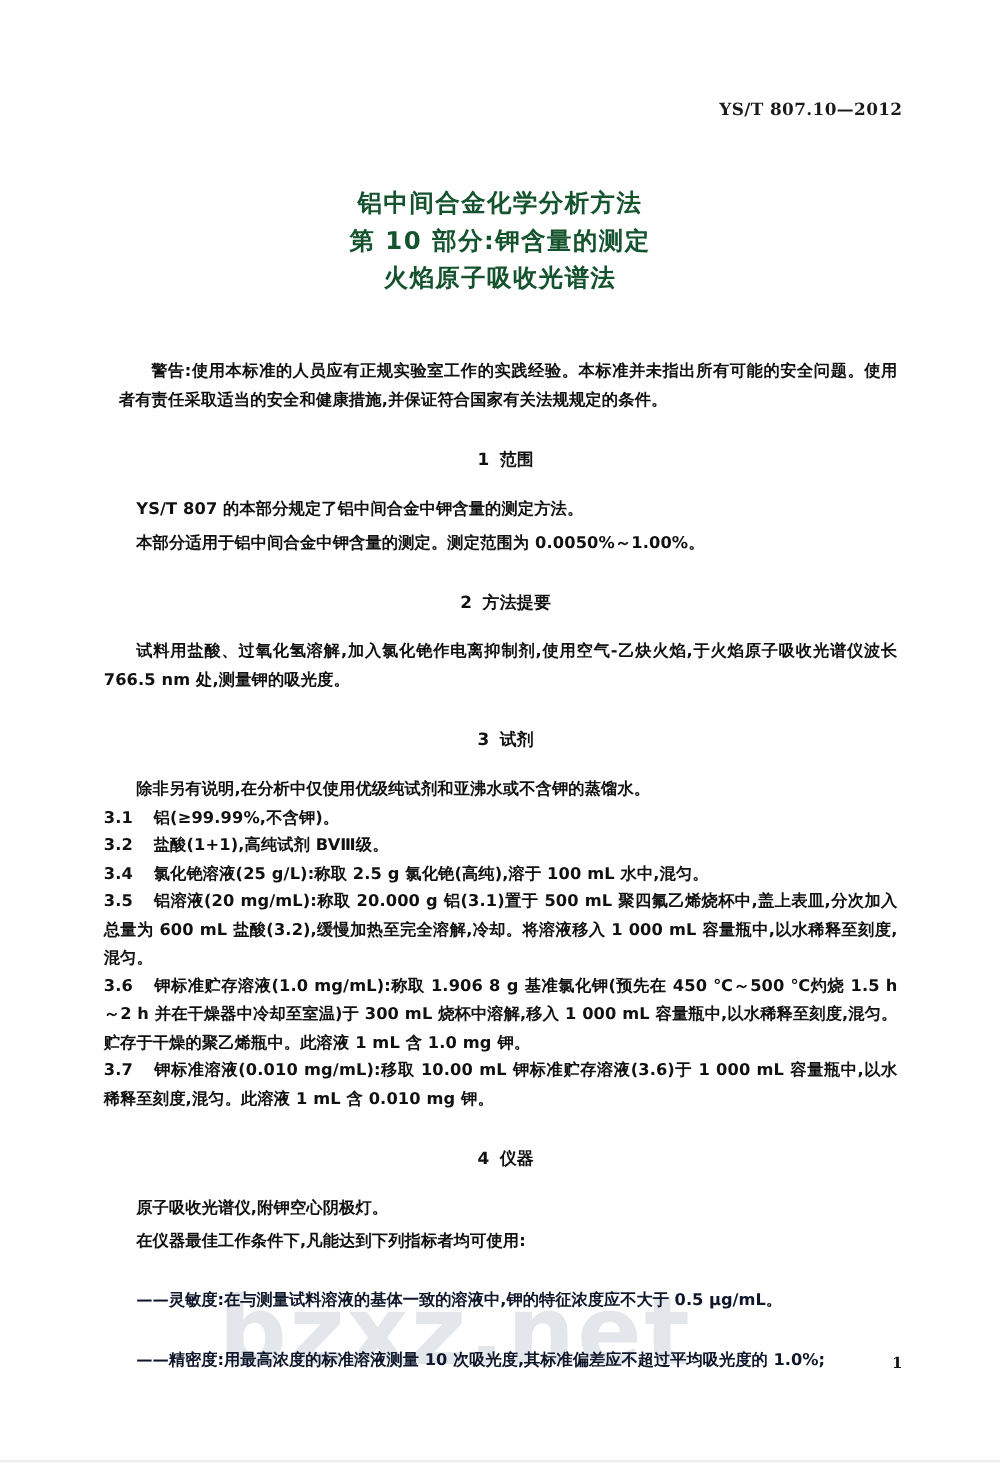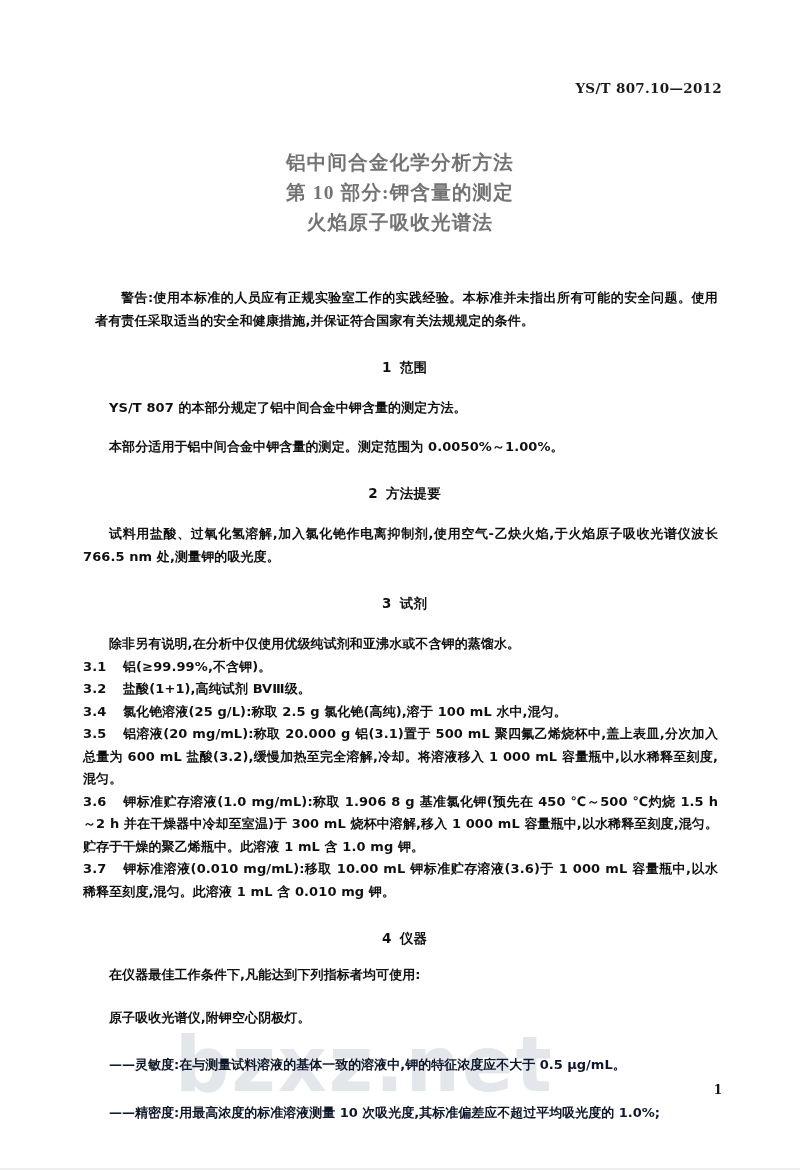--- a/index.html
+++ b/index.html
@@ -52,22 +52,21 @@
     top: 148px;
     left: 0;
     width: 800px;
     text-align: center;
   }
   .title-line {
     font-size: 19.5px;
     font-weight: bold;
     line-height: 30px;
     letter-spacing: 1.2px;
-    color: #737373;
-    font-family: Liberation Serif, serif;
+    color: #14532d;
   }
   .body-area {
     position: absolute;
     left: 83px;
     top: 286px;
     width: 635px;
   }
   .warning {
     font-size: 13px;
     font-weight: bold;
@@ -94,21 +93,21 @@
     font-size: 13px;
     font-weight: bold;
     line-height: 22.5px;
     letter-spacing: 0.1px;
     color: #111111;
     text-align: justify;
     text-indent: 26px;
     margin-top: 20px;
   }
   .para.tight {
-    margin-top: 16px;
+    margin-top: 4px;
   }
   .item {
     font-size: 13px;
     font-weight: bold;
     line-height: 22.5px;
     letter-spacing: 0.1px;
     color: #111111;
     text-align: justify;
     margin-top: 0;
     text-indent: 0;
@@ -189,22 +188,22 @@
       <div class="item">
         <span class="inum">3.6</span><span>钾标准贮存溶液(1.0 mg/mL):称取 1.906 8 g 基准氯化钾(预先在 450 ℃～500 ℃灼烧 1.5 h～2 h 并在干燥器中冷却至室温)于 300 mL 烧杯中溶解,移入 1 000 mL 容量瓶中,以水稀释至刻度,混匀。贮存于干燥的聚乙烯瓶中。此溶液 1 mL 含 1.0 mg 钾。</span>
       </div>
       <div class="item">
         <span class="inum">3.7</span><span>钾标准溶液(0.010 mg/mL):移取 10.00 mL 钾标准贮存溶液(3.6)于 1 000 mL 容量瓶中,以水稀释至刻度,混匀。此溶液 1 mL 含 0.010 mg 钾。</span>
       </div>
 
       <div class="sec-head">
         <span class="num">4</span><span>仪器</span>
       </div>
+      <div class="para">原子吸收光谱仪,附钾空心阴极灯。</div>
       <div class="para tight">在仪器最佳工作条件下,凡能达到下列指标者均可使用:</div>
-      <div class="para">原子吸收光谱仪,附钾空心阴极灯。</div>
       <div class="dashline">——灵敏度:在与测量试料溶液的基体一致的溶液中,钾的特征浓度应不大于 0.5 μg/mL。</div>
       <div class="dashline">——精密度:用最高浓度的标准溶液测量 10 次吸光度,其标准偏差应不超过平均吸光度的 1.0%;</div>
 
     </div>
 
     <div class="pagenum">1</div>
 
   </div>
 </div>
 

